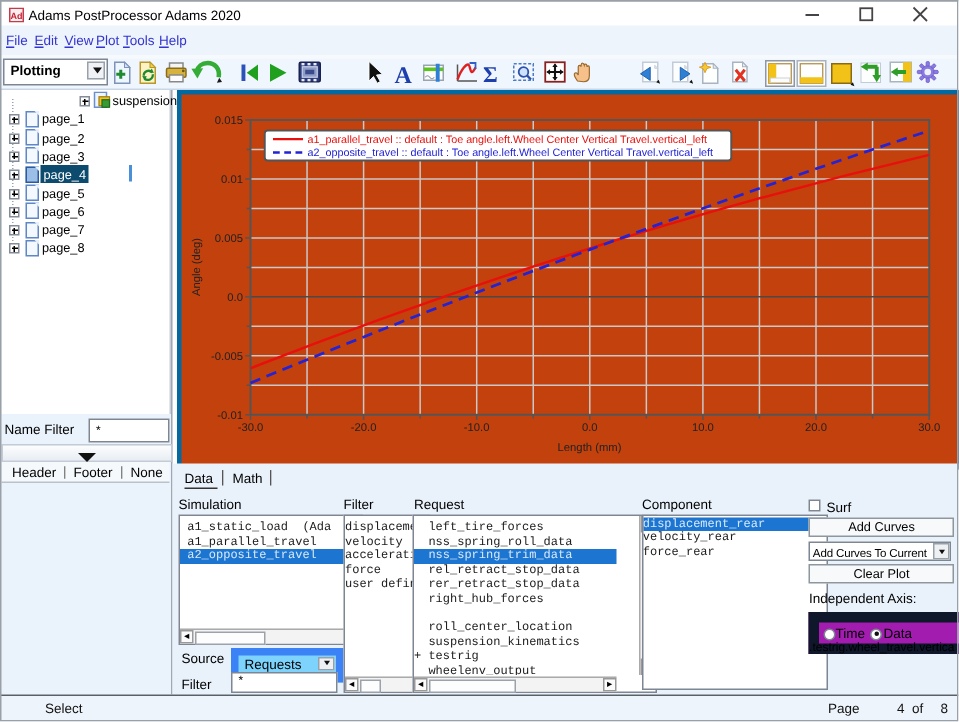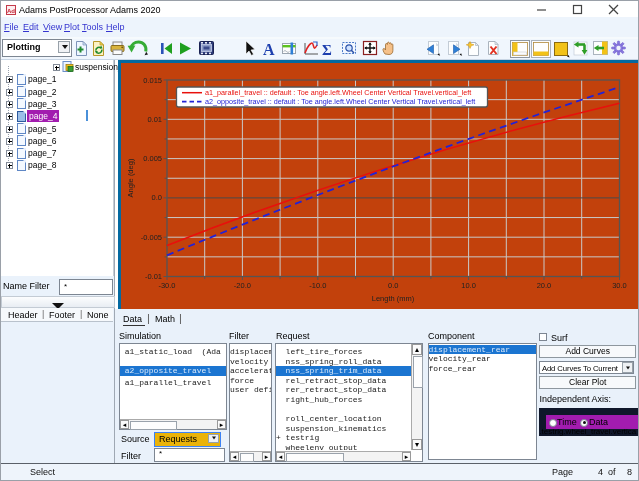--- a/index.html
+++ b/index.html
@@ -22,21 +22,21 @@
   .plus:after{content:"";position:absolute;left:2px;top:0.5px;width:1px;height:4px;background:#000;}
   .pageico{position:absolute;left:16px;top:0.5px;width:7px;height:9px;background:#f4f9ff;border:1px solid #5f87c5;}
   .pageico:before{content:"";position:absolute;right:-1px;top:-1px;border-style:solid;border-width:0 3px 3px 0;border-color:transparent #e6effc transparent transparent;}
   .tlabel{position:absolute;left:27px;top:1px;}
   
   #plotbox{left:118px;top:60px;width:517px;height:247px;background:#c2410c;border:3px solid #0369a1;}
   
   #dash{left:115px;top:309px;width:524px;height:154px;background:#e9f1fa;font-size:9px;}
   
   #statusbar{left:0;top:463px;width:639px;height:18px;background:#eef4fb;border-top:1px solid #5a6068;font-size:9px;color:#111;}
-  .lbox{position:absolute;background:#fff;border:1px solid #7d8692;font-family:"Liberation Mono",monospace;font-size:8px;color:#1a1a1a;}
+  .lbox{position:absolute;background:#fff;border:1px solid #7d8692;font-family:"Liberation Mono",monospace;font-size:8px;color:#1a1a1a;padding-left:15px;}
   .lrow{position:absolute;left:0;width:100%;height:9.6px;line-height:9.6px;white-space:pre;overflow:hidden;}
   .sel{background:#1b75d1;color:#d9e9fa;}
   .btn{position:absolute;background:#f7f9fb;border:1px solid #8e979e;font-size:8.5px;text-align:center;color:#000;}
   .hsb{background:#f3f3f3;border-top:1px solid #aaa;}
   .hsb:before{content:"\25C2";position:absolute;left:0;top:0;width:9px;height:100%;background:#fbfbfb;border:1px solid #999;box-sizing:border-box;font-size:7px;line-height:8px;text-align:center;color:#000;font-family:"Liberation Sans";}
   .hsb:after{content:"\25B8";position:absolute;right:0;top:0;width:9px;height:100%;background:#fbfbfb;border:1px solid #999;box-sizing:border-box;font-size:7px;line-height:8px;text-align:center;color:#000;font-family:"Liberation Sans";}
   .vsb{background:#f3f3f3;border-left:1px solid #aaa;}
   .vsb:before{content:"\25B4";position:absolute;top:0;left:0;width:100%;height:11px;background:#fbfbfb;border:1px solid #999;box-sizing:border-box;font-size:8px;line-height:10px;text-align:center;color:#000;font-family:"Liberation Sans";}
   .vsb:after{content:"\25BE";position:absolute;bottom:0;left:0;width:100%;height:11px;background:#fbfbfb;border:1px solid #999;box-sizing:border-box;font-size:8px;line-height:10px;text-align:center;color:#000;font-family:"Liberation Sans";}
   .dropbtn{background:#eef1f4;border:1px solid #98a1a9;box-sizing:border-box;}
@@ -266,21 +266,21 @@
         <span class="tlabel">page_2</span>
       </div>
     <div class="trow" style="top:37.9px">
         <span class="plus"></span>
         <span class="pageico"></span>
         <span class="tlabel">page_3</span>
       </div>
     <div class="trow" style="top:50.2px">
         <span class="plus"></span>
         <span class="pageico" style="background:#9cbfe8;border-color:#2d5a9e"></span>
-      <span style="position:absolute;left:26px;top:0px;background:#a21caf;color:#fff;padding:1px 2px;">page_4</span>
+      <span style="position:absolute;left:26px;top:0px;background:#0c4a6e;color:#fff;padding:1px 2px;">page_4</span>
       <span style="position:absolute;left:85px;top:0px;width:2px;height:11px;background:#4a90d9;"></span>
     </div>
     <div class="trow" style="top:62.5px">
         <span class="plus"></span>
         <span class="pageico"></span>
         <span class="tlabel">page_5</span>
       </div>
     <div class="trow" style="top:74.8px">
         <span class="plus"></span>
         <span class="pageico"></span>
@@ -409,29 +409,29 @@
   <span class="abs" style="left:40px;top:5px;color:#000;">Math</span>
   <span class="abs" style="left:64px;top:3px;color:#555;font-size:11px;">|</span>
 
   <span class="abs" style="left:4px;top:22px;">Simulation</span>
   <span class="abs" style="left:114px;top:22px;">Filter</span>
   <span class="abs" style="left:161px;top:22px;">Request</span>
   <span class="abs" style="left:313px;top:22px;">Component</span>
 
   <div class="lbox" style="left:4px;top:34px;width:106px;height:85px;">
     <div class="lrow" style="top:3px;"> a1_static_load  (Ada</div>
-    <div class="lrow" style="top:12.6px;margin-top:21px;"> a1_parallel_travel</div>
+    <div class="lrow" style="top:12.6px;"> a1_parallel_travel</div>
     <div class="lrow sel" style="top:22.2px;"> a2_opposite_travel</div>
     <div class="hsb" style="position:absolute;left:0;bottom:0;width:100%;height:9px;">
         <span style="position:absolute;left:10px;top:0.5px;width:45px;height:7px;background:#fdfdfd;border:1px solid #9aa2ab;"></span>
       </div>
   </div>
 
   <span class="abs" style="left:6px;top:125px;">Source</span>
-  <div class="abs" style="left:39px;top:122.5px;width:65px;height:13px;background:#eab308;border:1px solid #3b82f6;">
+  <div class="abs" style="left:39px;top:122.5px;width:65px;height:13px;background:#7dd3fc;border:5px solid #3b82f6;">
     <span style="position:absolute;left:4px;top:1px;font-size:9px;">Requests</span>
     <span class="dropbtn" style="position:absolute;right:1px;top:1px;width:11px;height:9px;"></span>
   </div>
   <span class="abs" style="left:6px;top:141.5px;">Filter</span>
   <div class="abs" style="left:39px;top:139px;width:69px;height:12px;background:#fff;border:1px solid #7d8692;">
     <span style="position:absolute;left:4px;top:0px;font-size:8px;">*</span>
   </div>
 
   <div class="lbox" style="left:114px;top:34px;width:41px;height:117px;">
     <div class="lrow" style="top:3px;">displacements</div>

